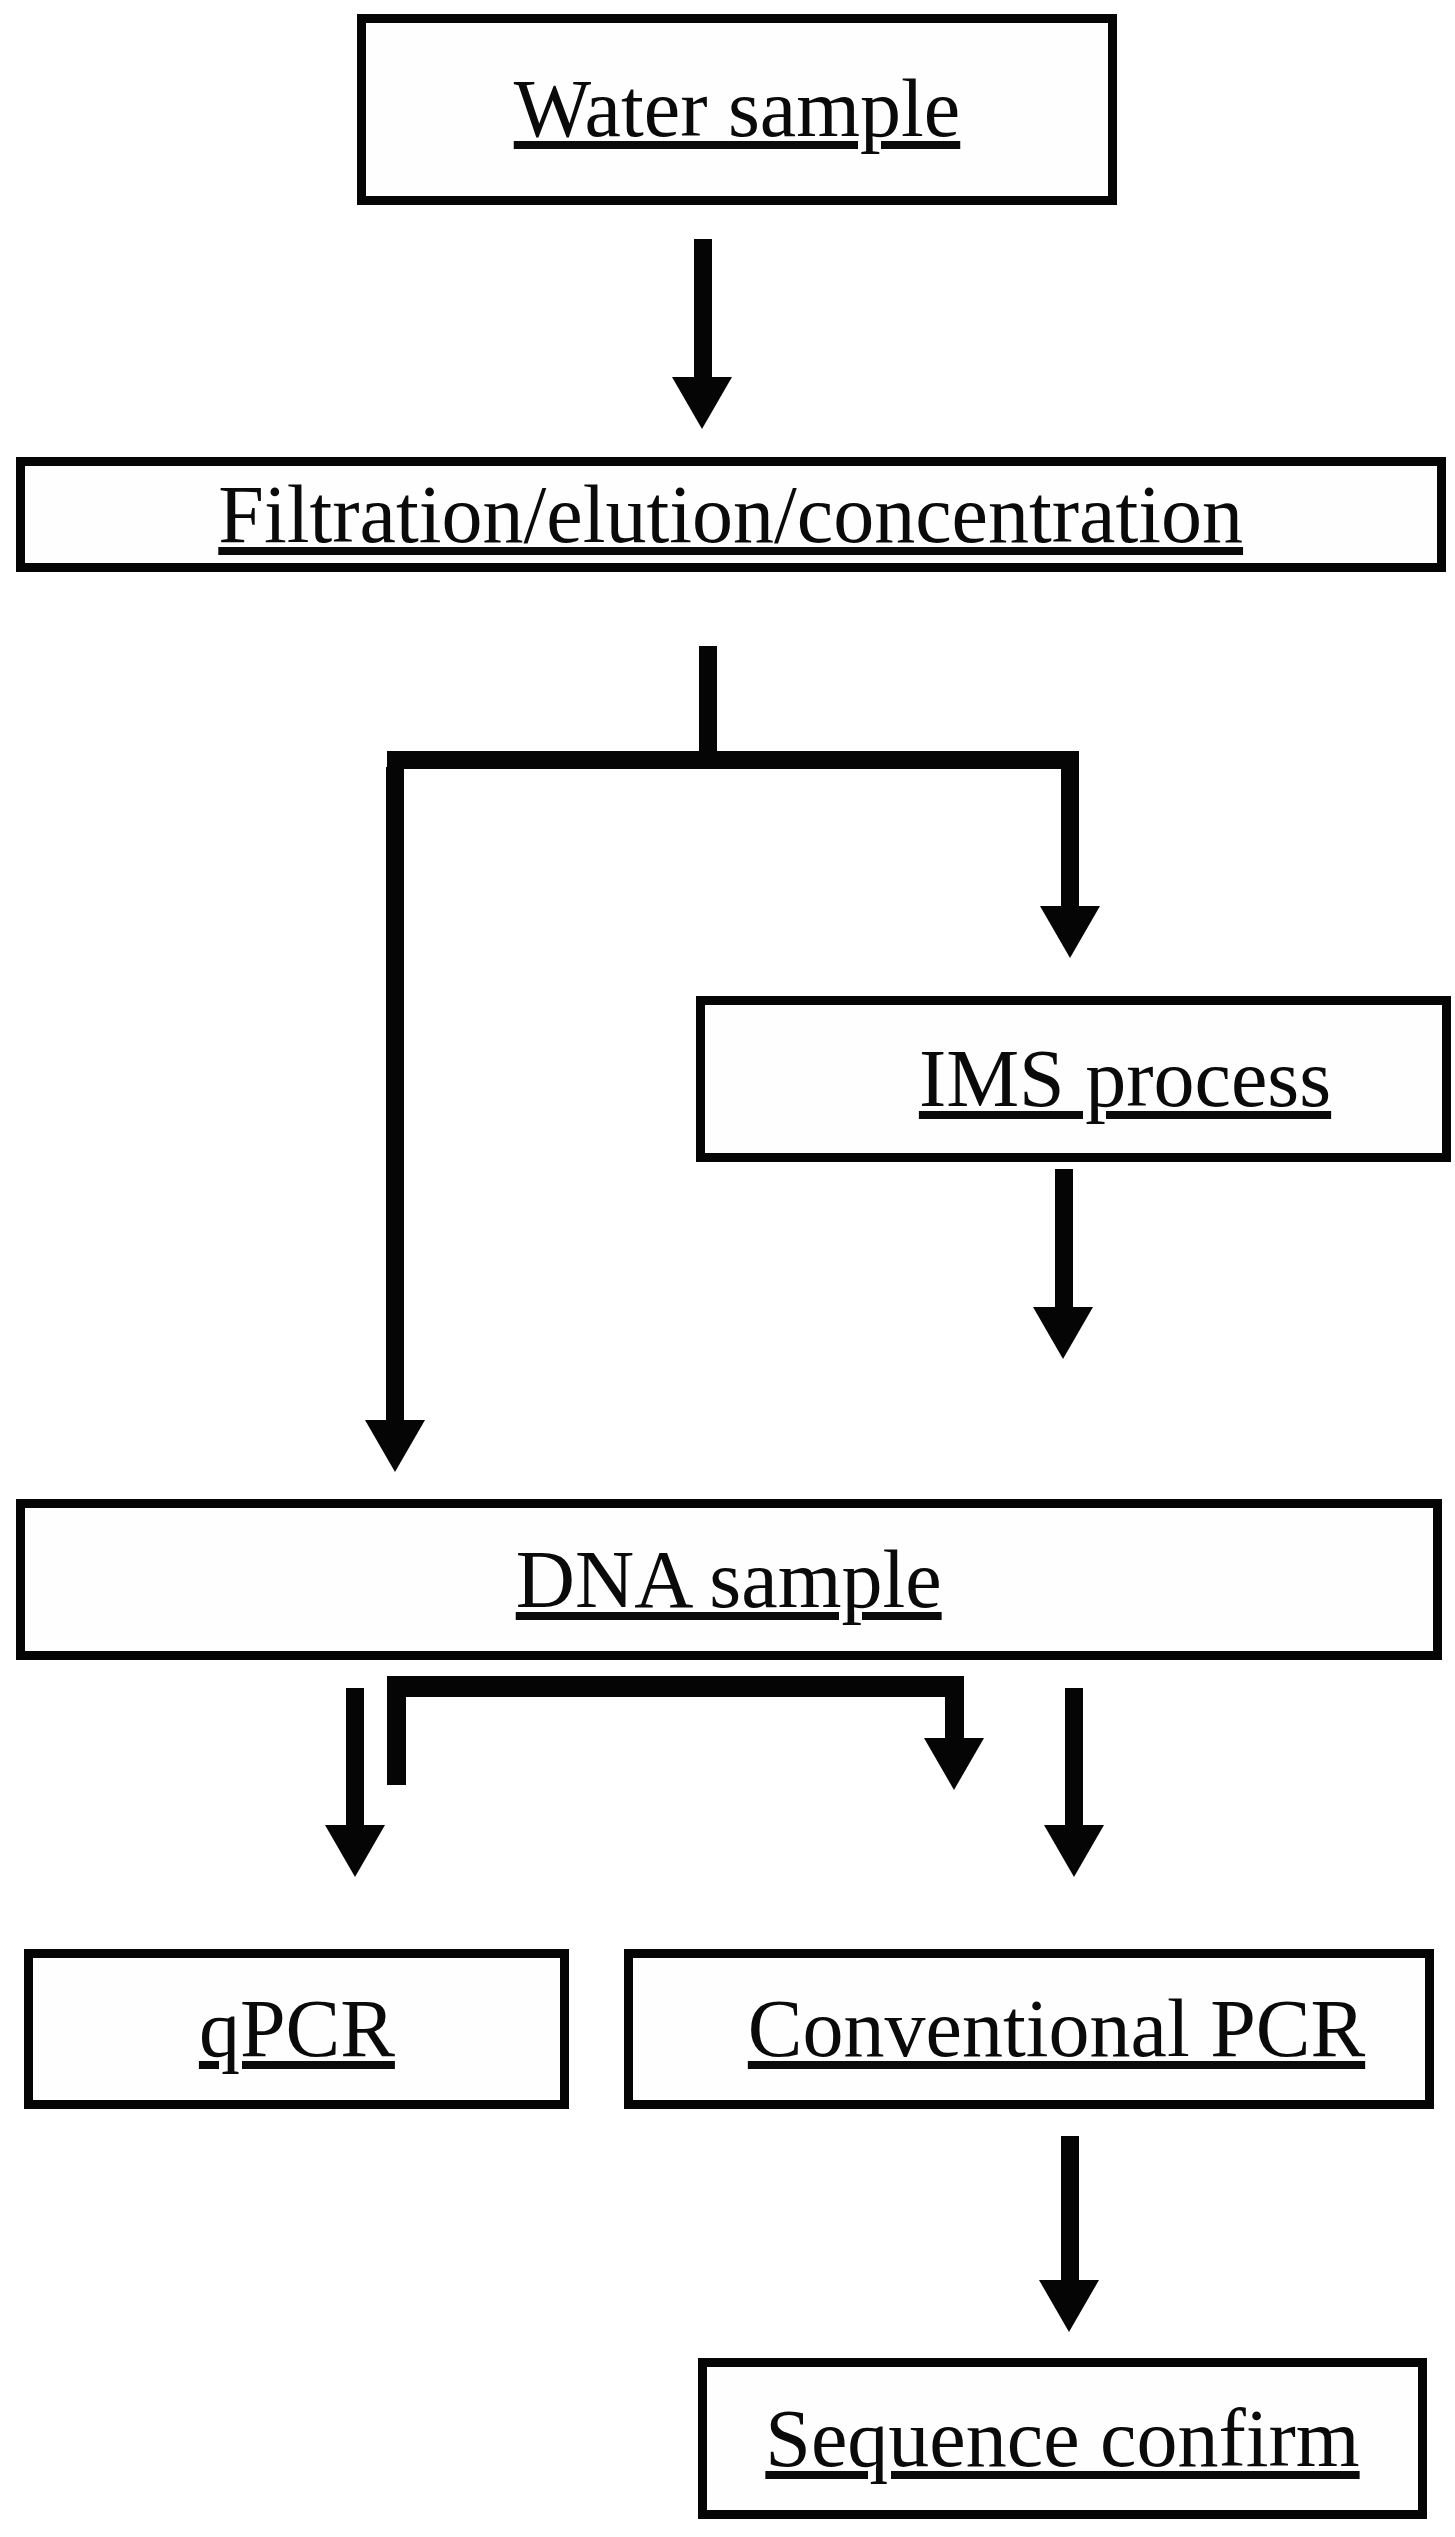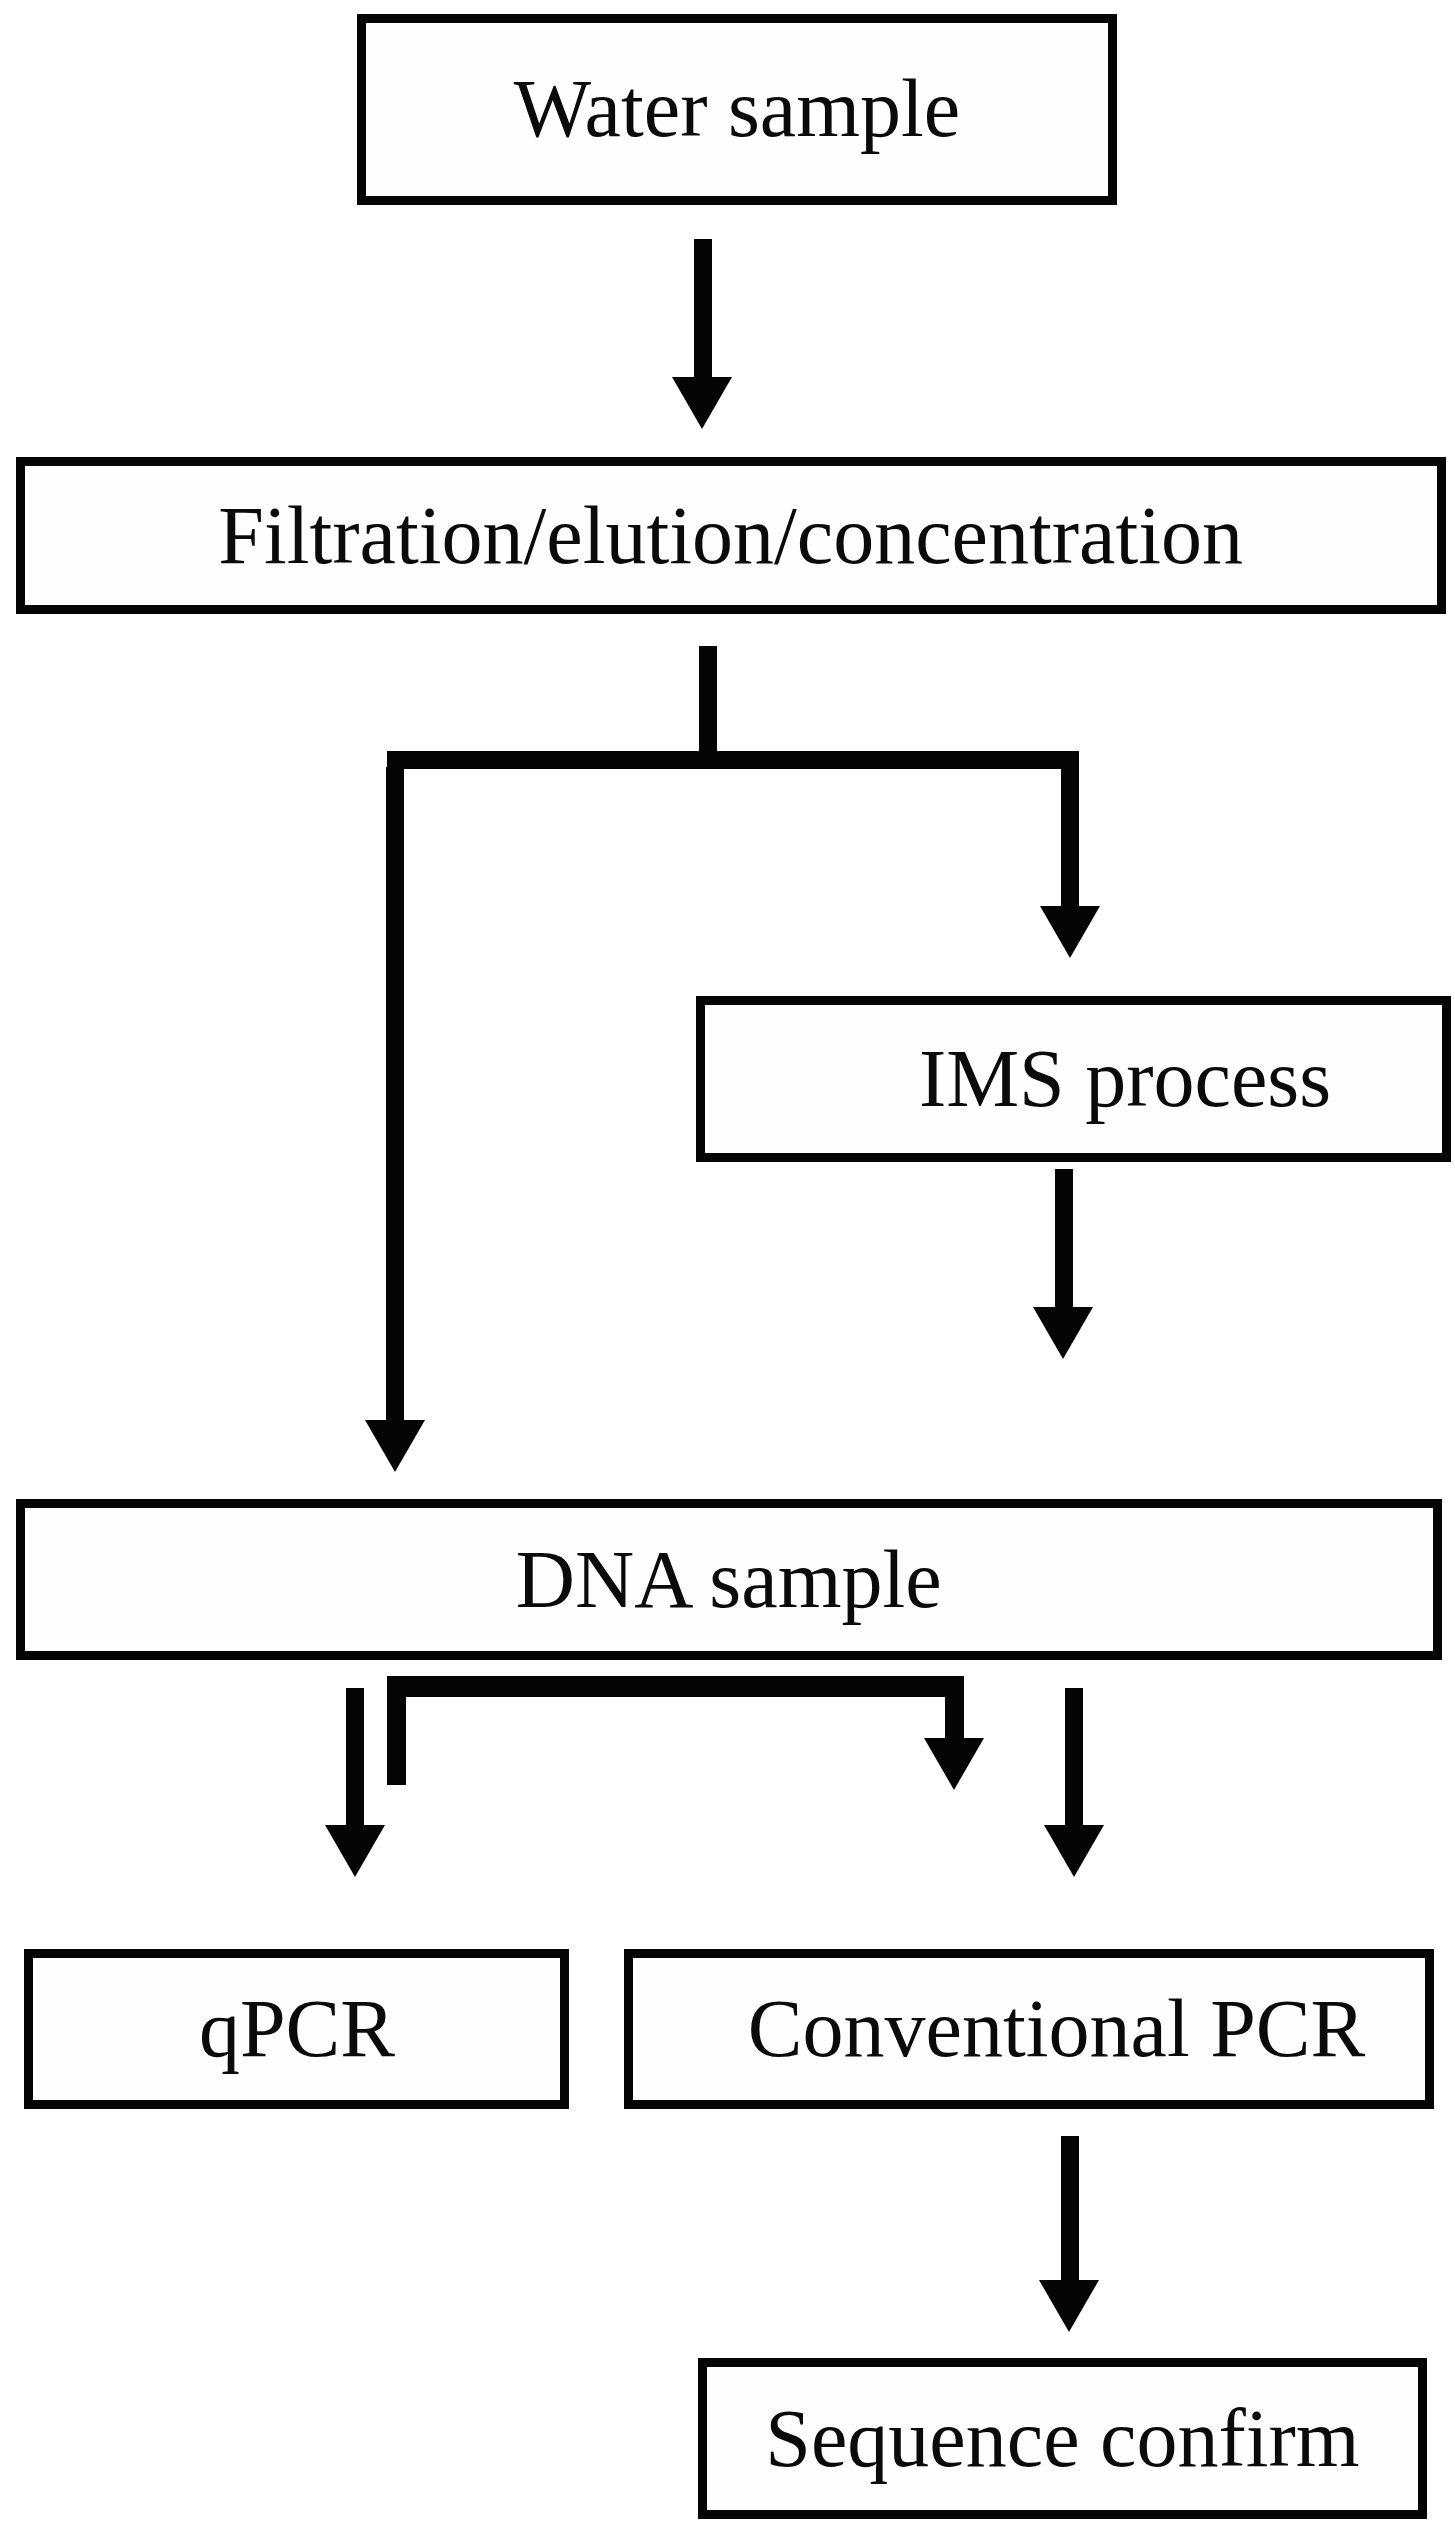--- a/index.html
+++ b/index.html
@@ -23,34 +23,35 @@
     box-sizing: border-box;
     border: 9px solid #050505;
     background: #fefefe;
     display: flex;
     align-items: center;
     justify-content: center;
     font-size: 82px;
     line-height: 1;
     white-space: nowrap;
     color: #0a0a0a;
+    text-decoration: underline;
   }
   .shaft-v { position: absolute; width: 18px; background: #050505; }
   .shaft-h { position: absolute; height: 18px; background: #050505; }
   .head-down {
     position: absolute;
     width: 0; height: 0;
     border-left: 30px solid transparent;
     border-right: 30px solid transparent;
     border-top: 52px solid #050505;
   }
 
   
   #box-water        { left: 357px;  top: 13.7px;   width: 760px; height: 191px; }
-  #box-filtration   { left: 15.7px;   top: 457px;  width: 1430px; height: 157px; text-align: right; }
+  #box-filtration   { left: 15.7px;   top: 457px;  width: 1430px; height: 115px; text-align: right; }
   #box-ims          { left: 696px; top: 996px; width: 755px; height: 166px; padding-left: 103px; }
   #box-dna          { left: 15.7px;   top: 1499px; width: 1426px; height: 161px; }
   #box-qpcr         { left: 14.4px;   top: 1949px; width: 545px;  height: 160px; margin-left: 10px; }
   #box-conventional { left: 624px;  top: 1949px; width: 810px; height: 160px; padding-left: 55px; }
   #box-sequence     { left: 698px; top: 2358px; width: 729px; height: 161px; }
 
   
   #a1-shaft { left: 694px; top: 239px;  height: 139px; }
   #a1-head  { left: 672px;  top: 377px; }
 

